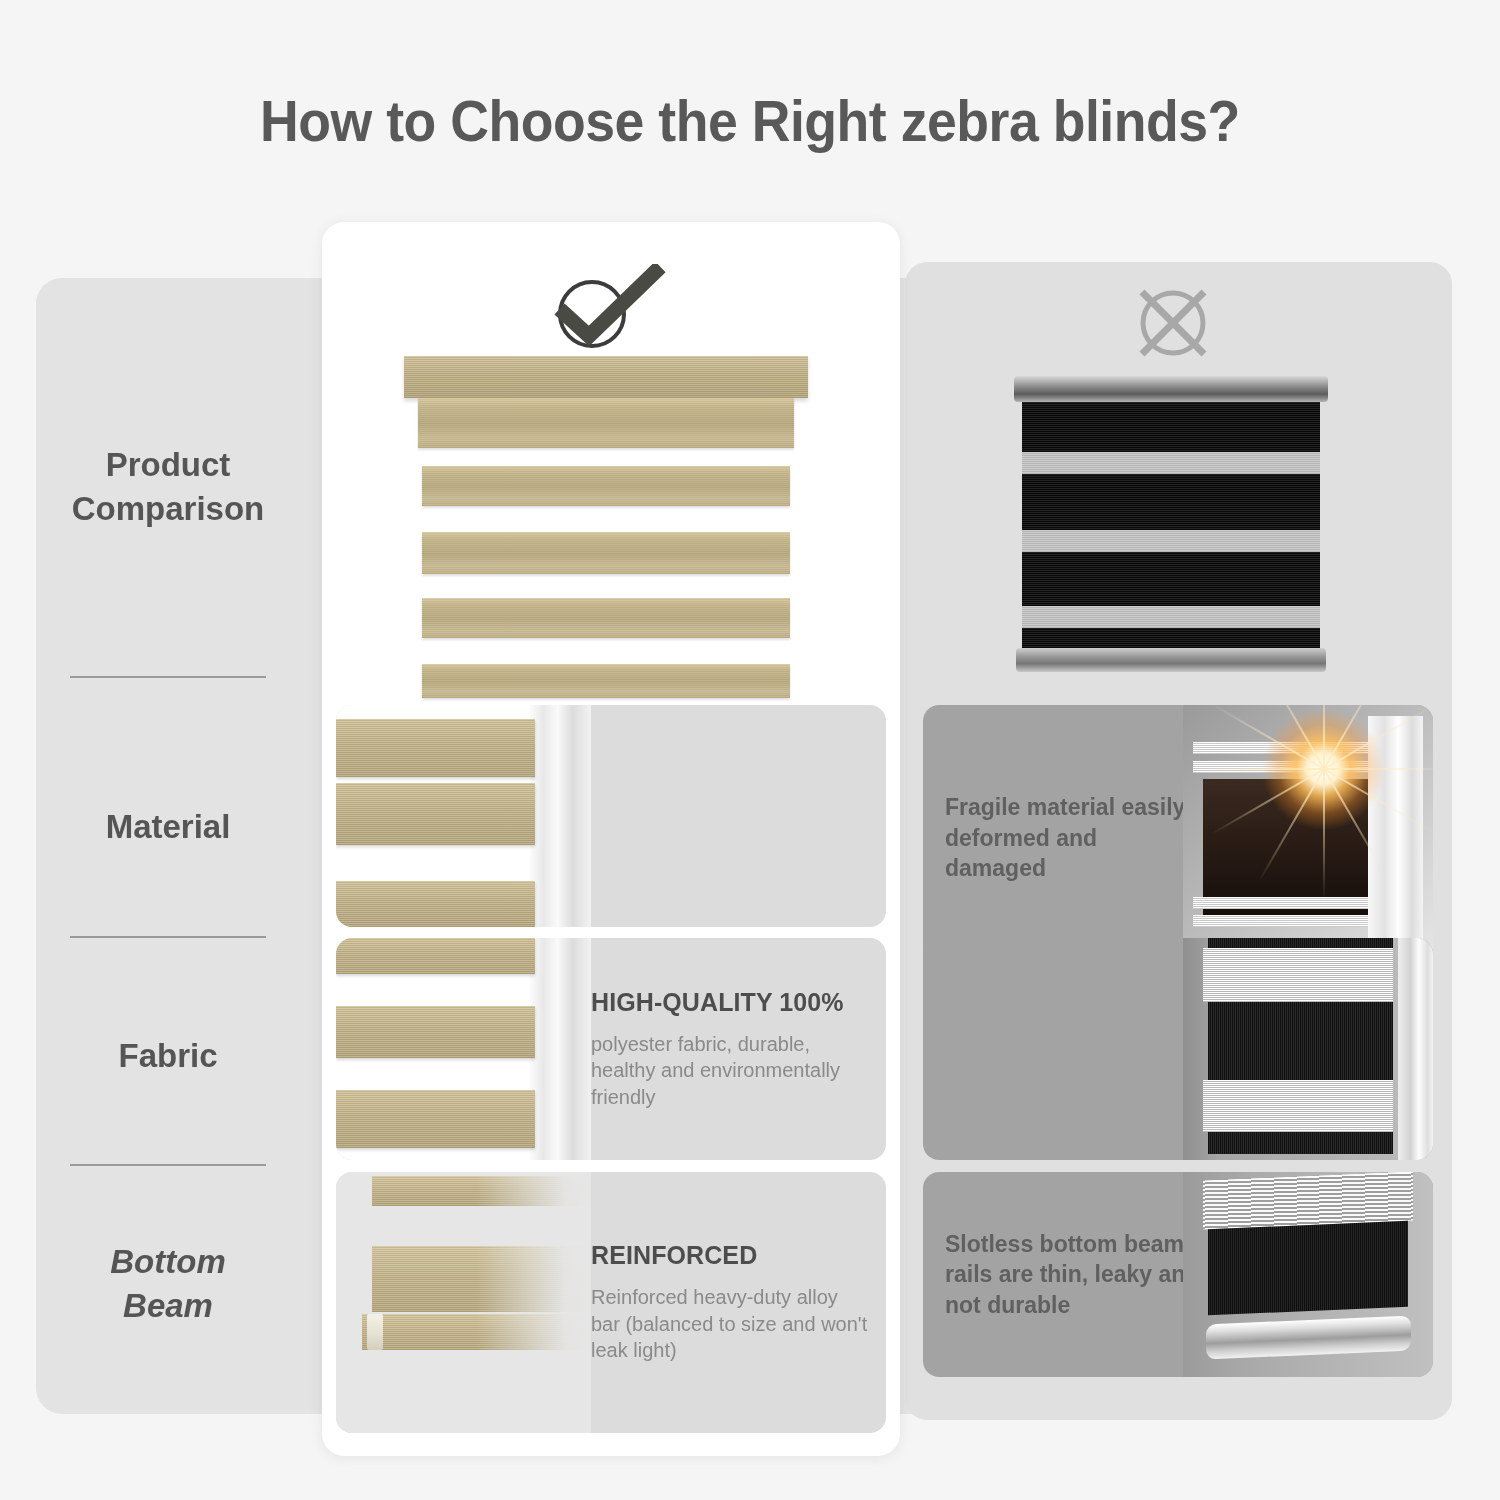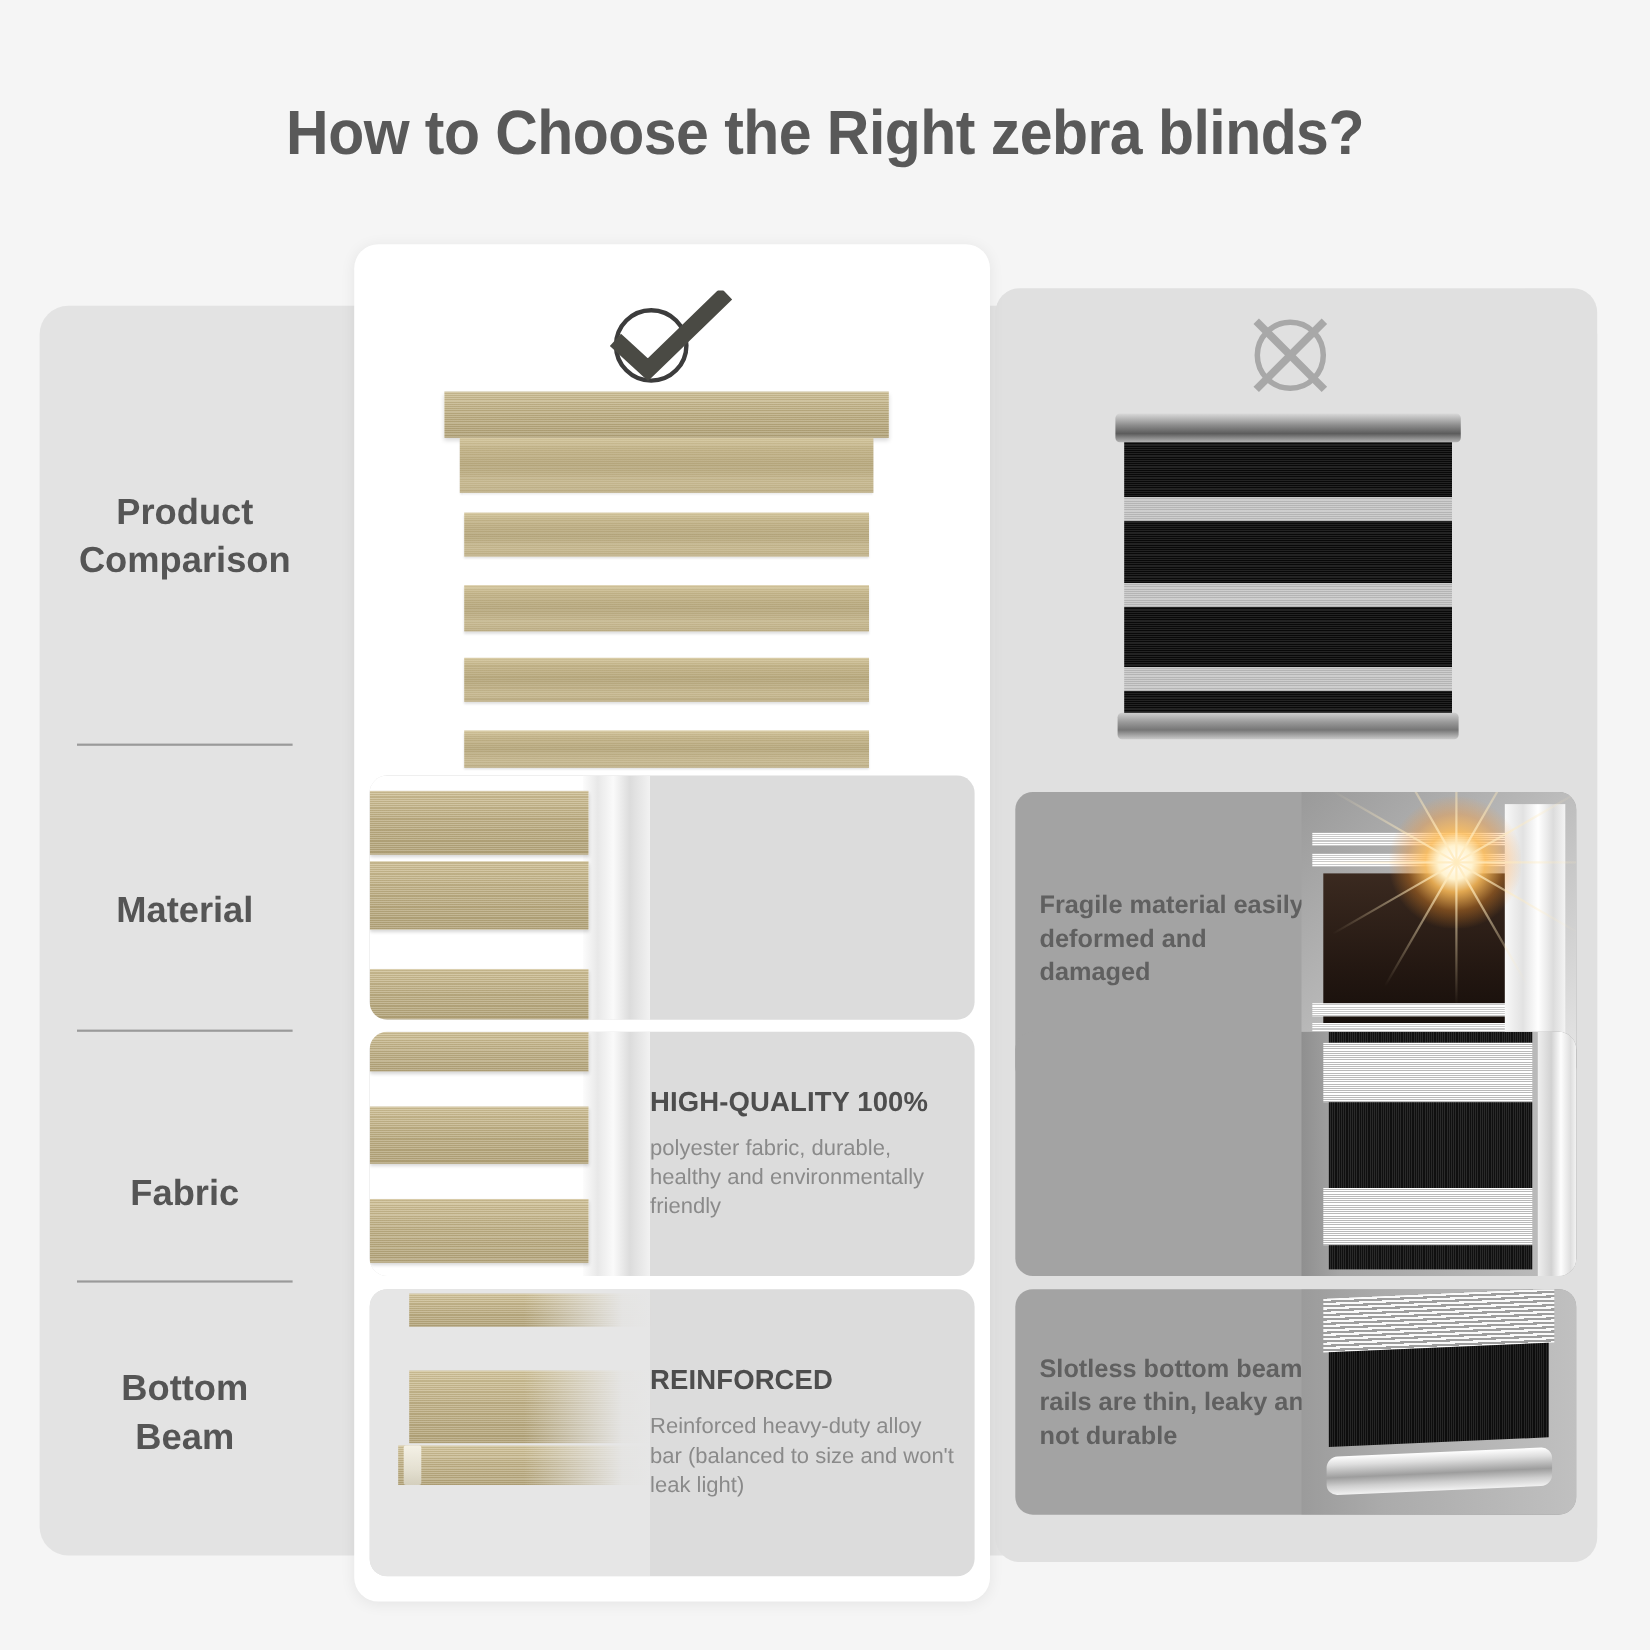--- a/index.html
+++ b/index.html
@@ -52,22 +52,22 @@
     left: 0;
     width: 288px;
     text-align: center;
     font-size: 33px;
     font-weight: bold;
     color: #555555;
     line-height: 1.33;
   }
   .row-label.r0 { top: 165px; }
   .row-label.r1 { top: 527px; }
-  .row-label.r2 { top: 756px; margin-top: 28px; }
-  .row-label.r3 { top: 962px; }
+  .row-label.r2 { top: 756px; }
+  .row-label.r3 { top: 962px; font-style: italic; }
 
   .divider {
     position: absolute;
     left: 46px;
     width: 196px;
     height: 2px;
     background: #9a9a9a;
   }
   .divider.d0 { top: 398px; }
   .divider.d1 { top: 658px; }
@@ -241,21 +241,21 @@
 
   
   .bad-card {
     position: absolute;
     left: 923px;
     width: 510px;
     background: #a3a3a3;
     border-radius: 16px;
     overflow: hidden;
   }
-  .bad-card.b0 { top: 720px; height: 266px; }
+  .bad-card.b0 { top: 705px; height: 266px; }
   .bad-card.b1 { top: 938px; height: 222px; }
   .bad-card.b2 { top: 1172px; height: 205px; }
 
   .bad-text {
     position: absolute;
     left: 22px; top: 0;
     width: 255px; height: 100%;
     display: flex; align-items: center;
     font-size: 23px;
     font-weight: bold;

